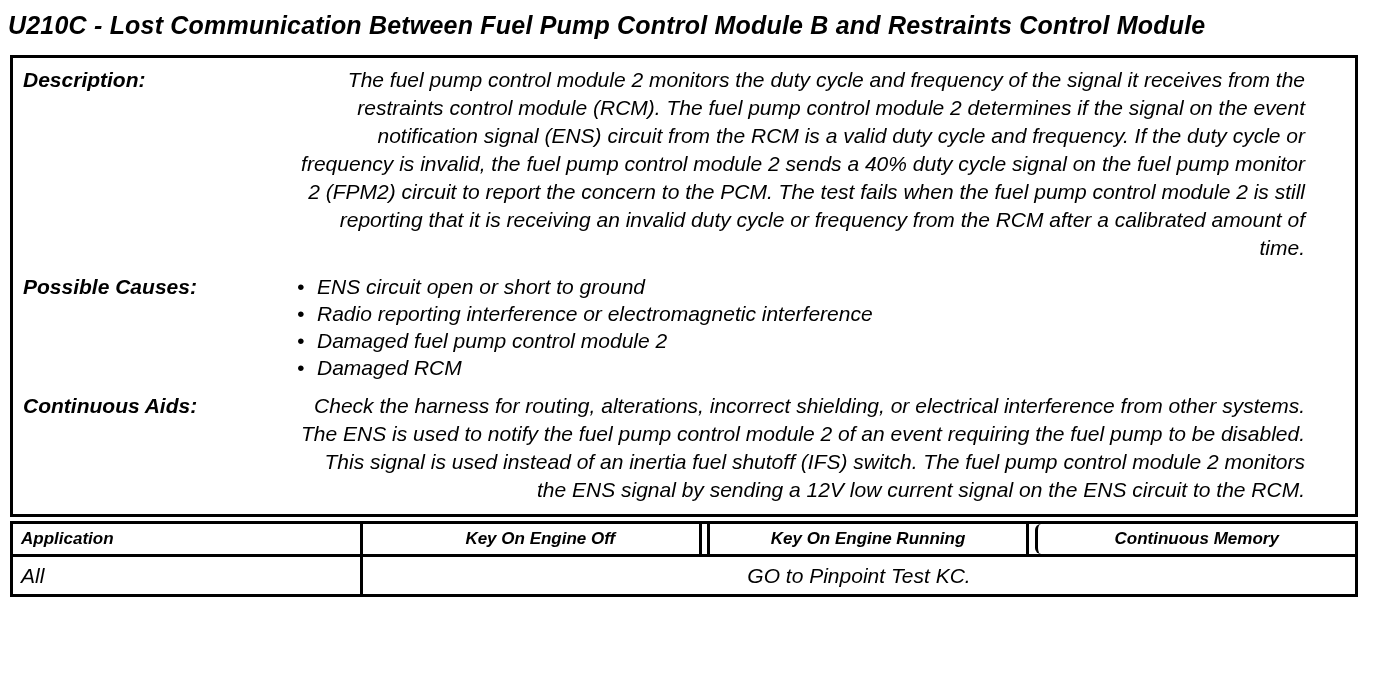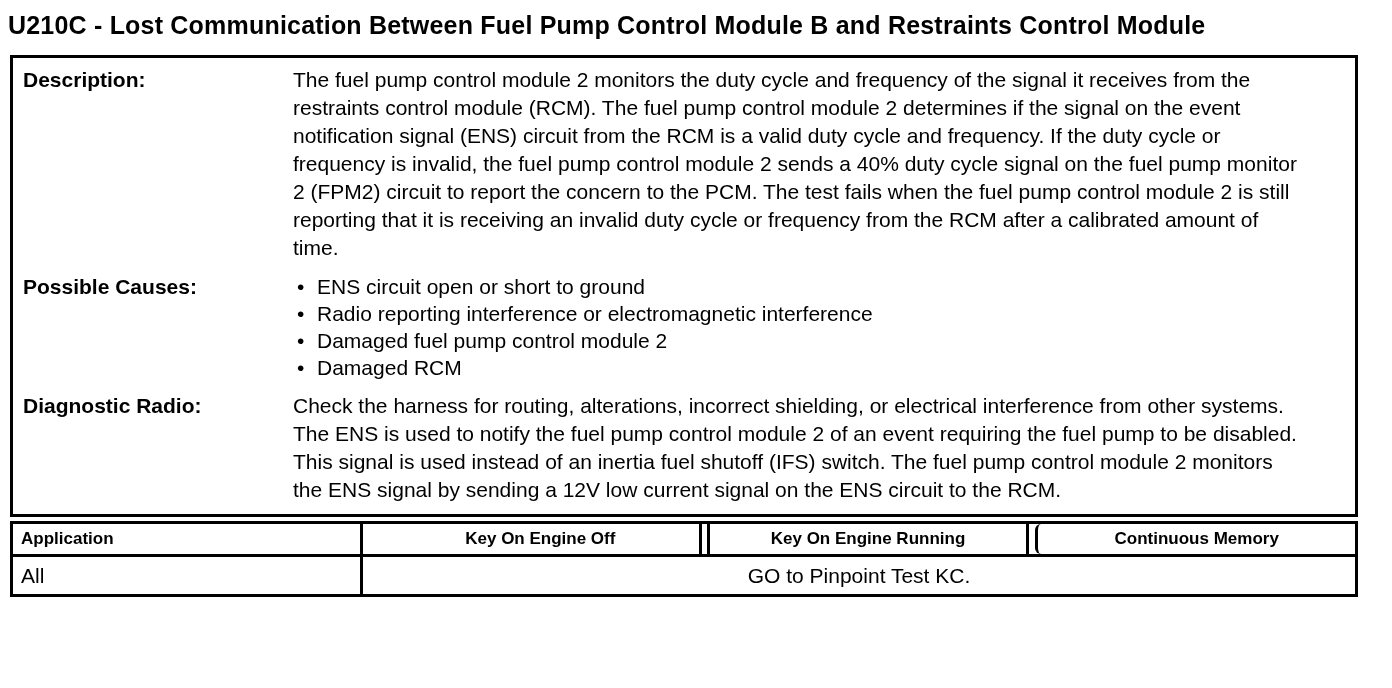--- a/index.html
+++ b/index.html
@@ -11,20 +11,21 @@
     height: 688px;
     overflow: hidden;
     font-family: "Liberation Sans", sans-serif;
     color: #000000;
     -webkit-font-smoothing: none;
   }
   .page {
     width: 1392px;
     height: 688px;
     position: relative;
+    font-style: italic;
   }
   .doc-title {
     font-size: 25px;
     font-weight: bold;
     letter-spacing: 0.2px;
     padding: 11px 0 0 8px;
     white-space: nowrap;
   }
   
   .info-box {
@@ -42,20 +43,21 @@
     width: 270px;
     flex-shrink: 0;
     font-weight: bold;
     font-size: 21px;
     line-height: 28px;
   }
   .info-content {
     width: 1012px;
     font-size: 21px;
     line-height: 28px;
+    text-align: right;
   }
   ul.bullet-list {
     list-style: none;
     margin: 0;
     padding: 0;
     width: 1012px;
     font-size: 21px;
     line-height: 27px;
   }
   ul.bullet-list li {
@@ -138,21 +140,21 @@
       <div class="info-label">Possible Causes:</div>
       <ul class="bullet-list">
         <li>ENS circuit open or short to ground</li>
         <li>Radio reporting interference or electromagnetic interference</li>
         <li>Damaged fuel pump control module 2</li>
         <li>Damaged RCM</li>
       </ul>
     </div>
 
     <div class="info-row">
-      <div class="info-label">Diagnostic Radio:</div>
+      <div class="info-label">Continuous Aids:</div>
       <div class="info-content">Check the harness for routing, alterations, incorrect shielding, or electrical interference from other systems. The ENS is used to notify the fuel pump control module 2 of an event requiring the fuel pump to be disabled. This signal is used instead of an inertia fuel shutoff (IFS) switch. The fuel pump control module 2 monitors the ENS signal by sending a 12V low current signal on the ENS circuit to the RCM.</div>
     </div>
 
   </div>
 
   <div class="app-table">
 
     <div class="app-header-row">
       <div class="app-header-cell">Application</div>
       <div class="hbox hbox-koeo">Key On Engine Off</div>

